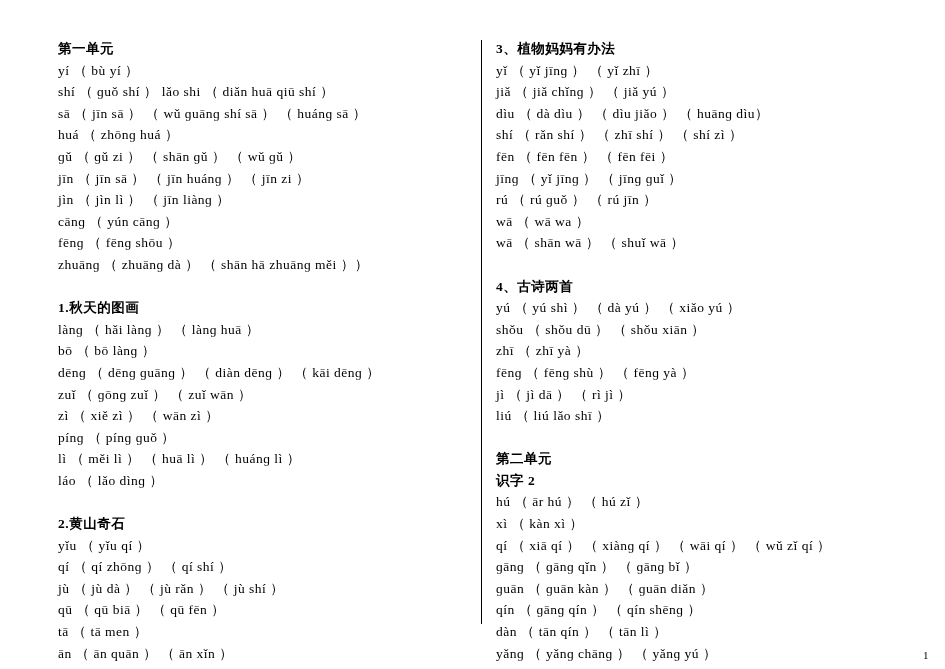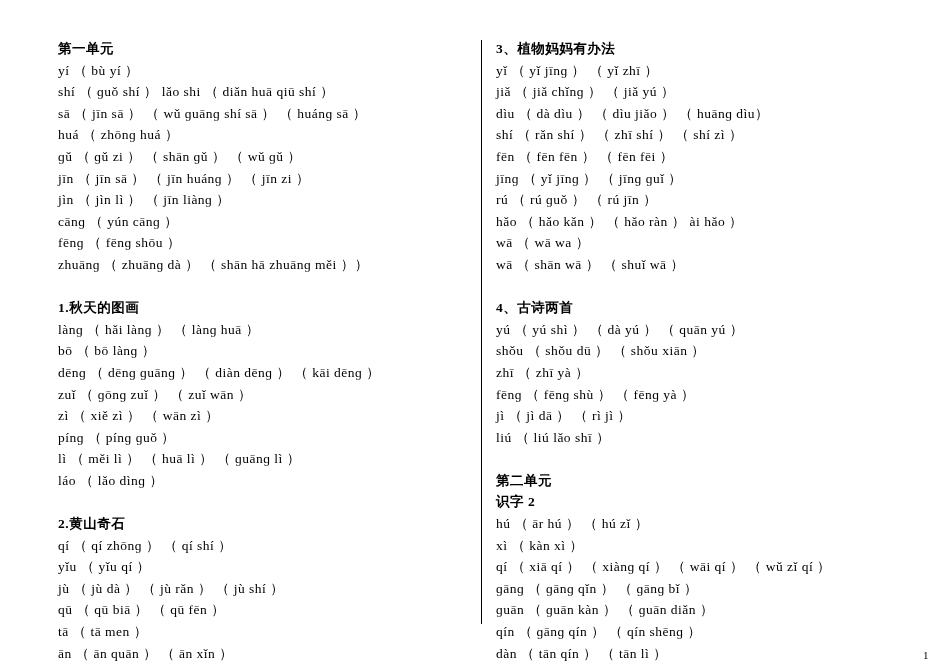--- a/index.html
+++ b/index.html
@@ -66,55 +66,54 @@
 
     <div class="line">&nbsp;</div>
 
     <div class="heading line">1.秋天的图画</div>
     <div class="line">lànɡ （ hǎi lànɡ ） （ lànɡ huā ）</div>
     <div class="line">bō （ bō lànɡ ）</div>
     <div class="line">dēnɡ （ dēnɡ ɡuānɡ ） （ diàn dēnɡ ） （ kāi dēnɡ ）</div>
     <div class="line">zuǐ （ ɡōnɡ zuǐ ） （ zuǐ wān ）</div>
     <div class="line">zì （ xiě zì ） （ wān zì ）</div>
     <div class="line">pínɡ （ pínɡ ɡuǒ ）</div>
-    <div class="line">lì （ měi lì ） （ huā lì ） （ ɡuānɡ lì ）</div>
+    <div class="line">lì （ měi lì ） （ huā lì ） （ huánɡ lì ）</div>
     <div class="line">láo （ lǎo dìnɡ ）</div>
 
     <div class="line">&nbsp;</div>
 
     <div class="heading line">2.黄山奇石</div>
+    <div class="line">yǐu （ yǐu qí ）</div>
     <div class="line">qí （ qí zhōnɡ ） （ qí shí ）</div>
-    <div class="line">yǐu （ yǐu qí ）</div>
     <div class="line">jù （ jù dà ） （ jù rǎn ） （ jù shí ）</div>
     <div class="line">qū （ qū biā ） （ qū fēn ）</div>
     <div class="line">tā （ tā men ）</div>
     <div class="line">ān （ ān quān ） （ ān xǐn ）</div>
     <div class="line">kuài （ jǐ kuài ） （ shí kuài ） （ fānɡ kuài ）</div>
 
   </div>
 
   <div class="divider"></div>
 
   <div class="col right">
     <div class="heading line">3、植物妈妈有办法</div>
     <div class="line">yǐ （ yǐ jīnɡ ） （ yǐ zhī ）</div>
     <div class="line">jiǎ （ jiǎ chǐnɡ ） （ jiǎ yú ）</div>
     <div class="line">dìu （ dà dìu ） （ dìu jiǎo ） （ huānɡ dìu）</div>
     <div class="line">shí （ rǎn shí ） （ zhī shí ） （ shí zì ）</div>
     <div class="line">fēn （ fēn fēn ） （ fēn fēi ）</div>
     <div class="line">jīnɡ （ yǐ jīnɡ ） （ jīnɡ ɡuǐ ）</div>
     <div class="line">rú （ rú ɡuǒ ） （ rú jīn ）</div>
-    <div class="line">hǎo （ hǎo kǎn ） （ hǎo ràn ） ài hǎo ）</div>
     <div class="line">wā （ wā wa ）</div>
     <div class="line">wā （ shān wā ） （ shuǐ wā ）</div>
 
     <div class="line">&nbsp;</div>
 
     <div class="heading line">4、古诗两首</div>
-    <div class="line">yú （ yú shì ） （ dà yú ） （ quān yú ）</div>
+    <div class="line">yú （ yú shì ） （ dà yú ） （ xiǎo yú ）</div>
     <div class="line">shǒu （ shǒu dū ） （ shǒu xiān ）</div>
     <div class="line">zhī （ zhī yà ）</div>
     <div class="line">fēnɡ （ fēnɡ shù ） （ fēnɡ yà ）</div>
     <div class="line">jì （ jì dā ） （ rì jì ）</div>
     <div class="line">liú （ liú lǎo shī ）</div>
 
     <div class="line">&nbsp;</div>
 
     <div class="heading line">第二单元</div>
     <div class="heading line">识字 2</div>

